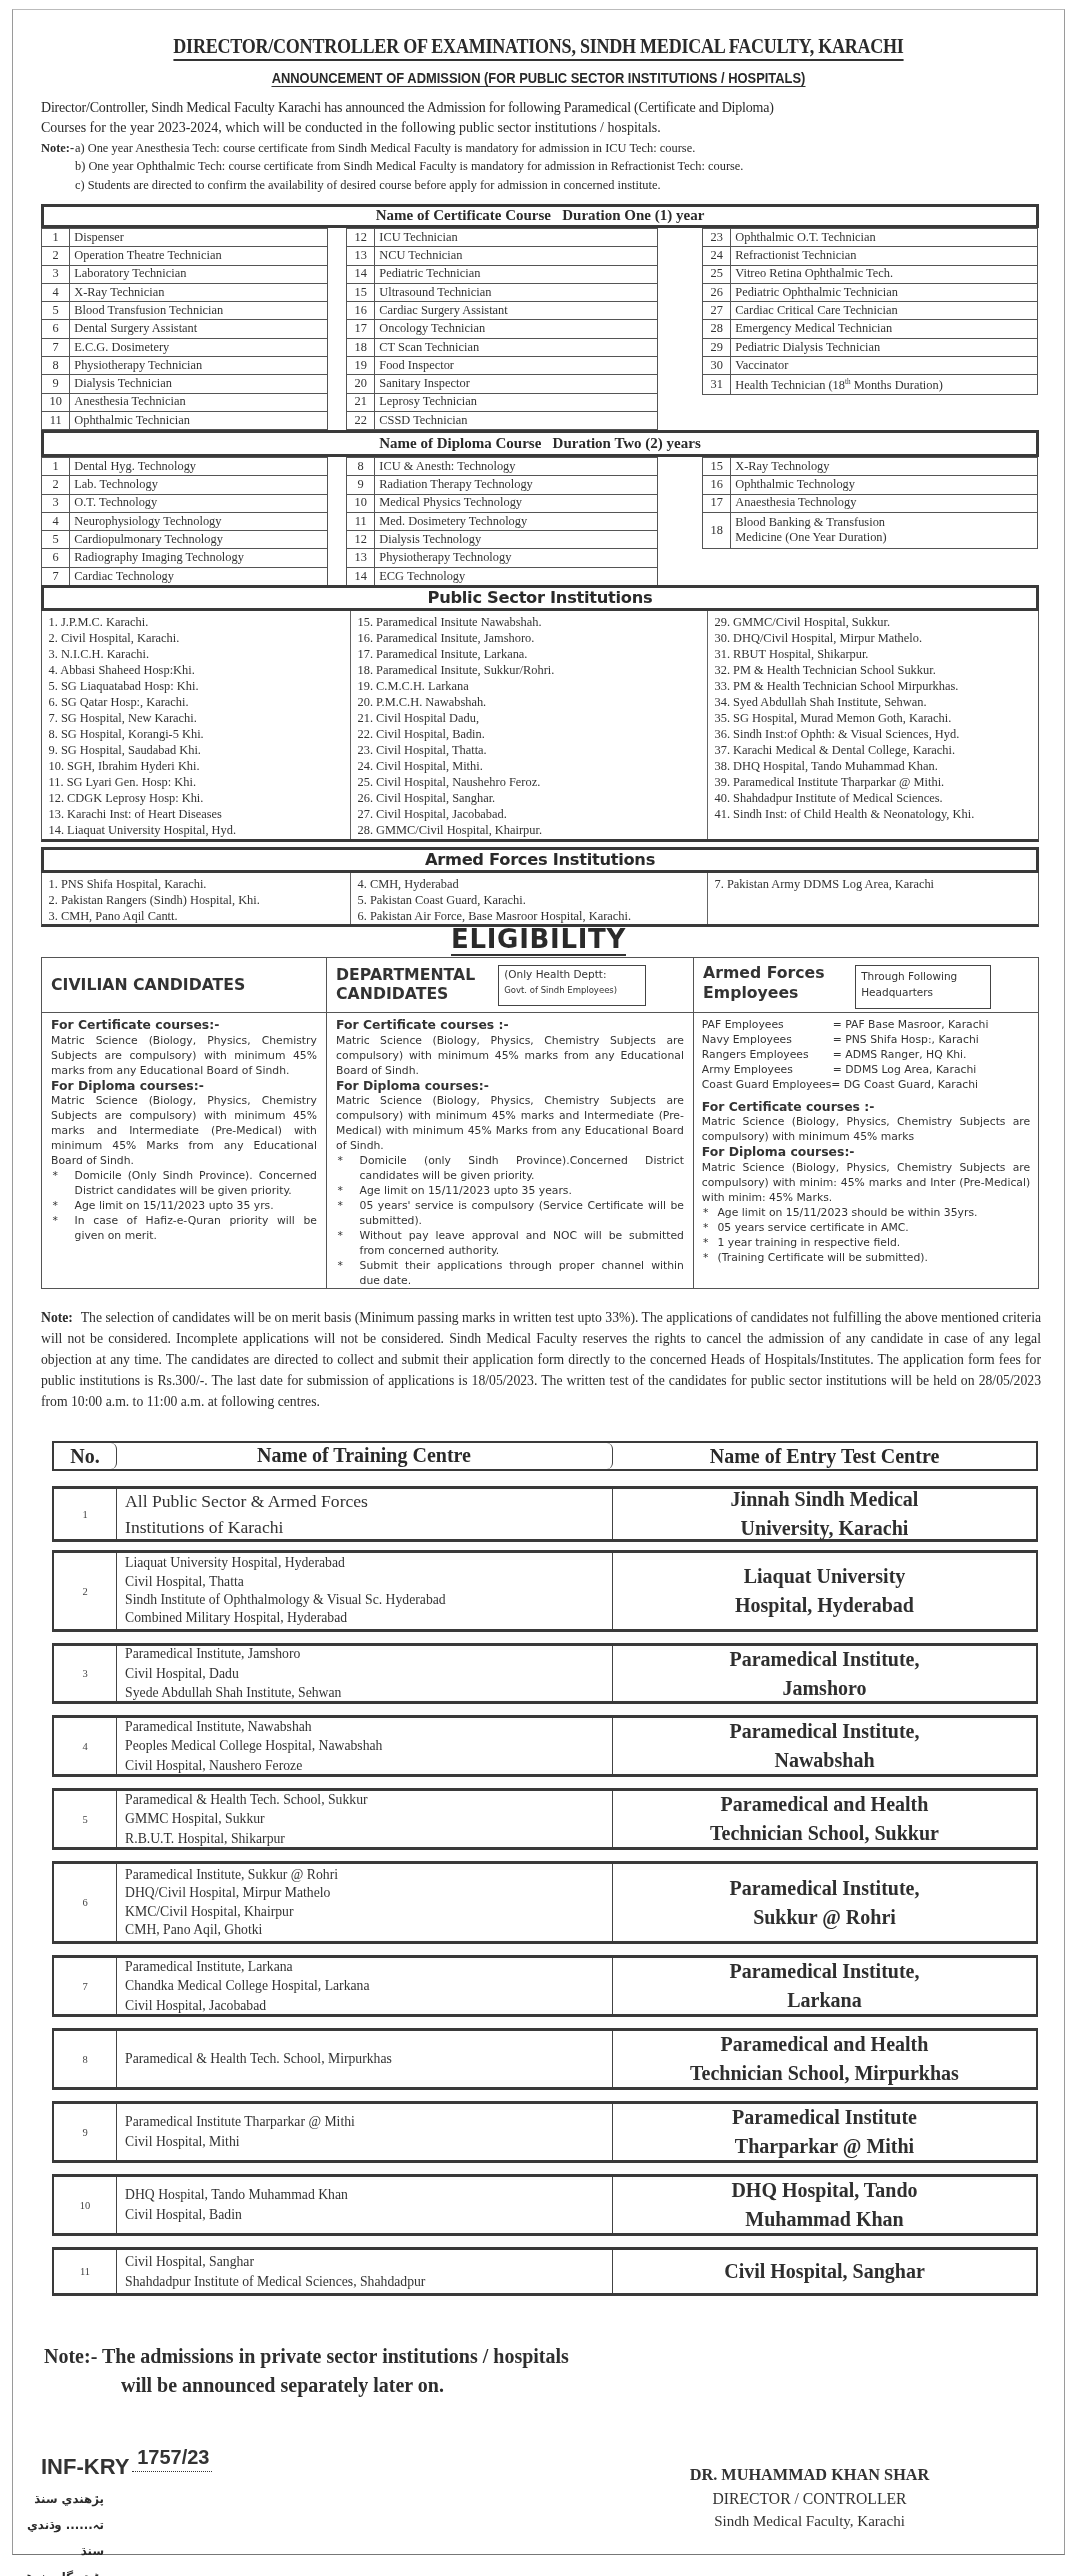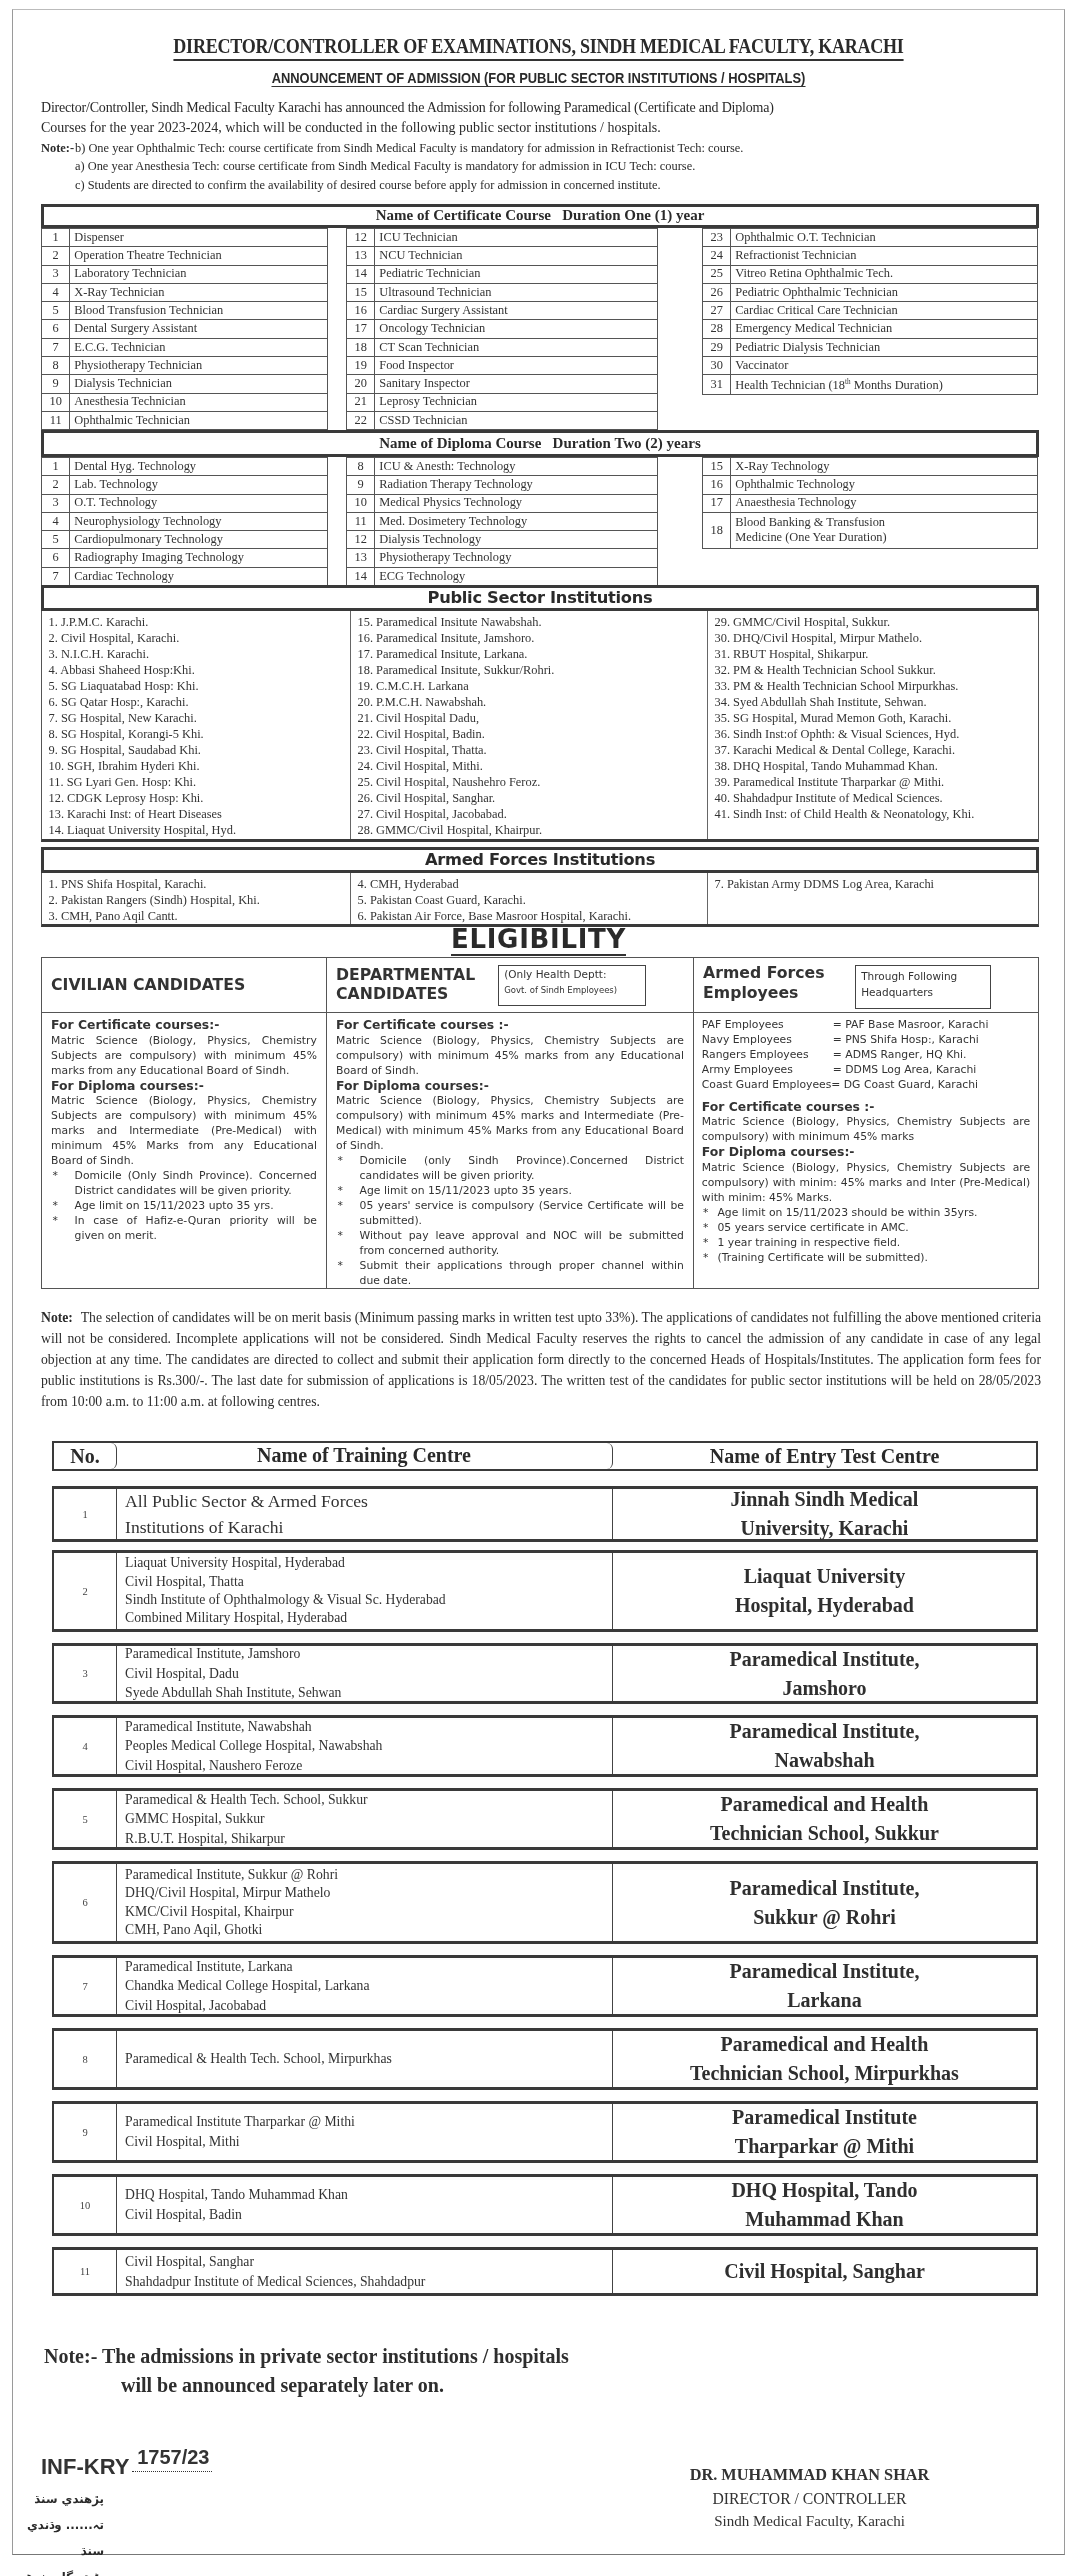--- a/index.html
+++ b/index.html
@@ -85,22 +85,22 @@
 <div class="abs title-main serif"><span>DIRECTOR/CONTROLLER OF EXAMINATIONS, SINDH MEDICAL FACULTY, KARACHI</span></div>
 <div class="abs title-sub"><span>ANNOUNCEMENT OF ADMISSION (FOR PUBLIC SECTOR INSTITUTIONS / HOSPITALS)</span></div>
 
 <div class="abs intro serif">
   <p style="white-space:nowrap; font-size:14px; letter-spacing:-0.2px;">Director/Controller, Sindh Medical Faculty Karachi has announced the Admission for following Paramedical (Certificate and Diploma)</p>
   <p style="white-space:nowrap; font-size:14px;">Courses for the year 2023-2024, which will be conducted in the following public sector institutions / hospitals.</p>
 </div>
 <div class="abs notes serif">
   <span class="lbl">Note:-</span>
   <div class="items">
+    <div>a) One year Anesthesia Tech: course certificate from Sindh Medical Faculty is mandatory for admission in ICU Tech: course.</div>
     <div>b) One year Ophthalmic Tech: course certificate from Sindh Medical Faculty is mandatory for admission in Refractionist Tech: course.</div>
-    <div>a) One year Anesthesia Tech: course certificate from Sindh Medical Faculty is mandatory for admission in ICU Tech: course.</div>
     <div>c) Students are directed to confirm the availability of desired course before apply for admission in concerned institute.</div>
   </div>
 </div>
 
 <div class="abs sect-head serif-h" style="left:41px; top:204px; width:998px; height:23.5px; line-height:17px;"><span style="white-space:pre;">Name of Certificate Course   Duration One (1) year</span></div>
 
 <table class="grid abs" style="left:41px; top:228px; width:287px;">
     <tbody id="cert-c0">
       <tr>
         <td class="n" style="height: 17.3px;">1</td>
@@ -121,21 +121,21 @@
       <tr>
         <td class="n" style="height: 17.3px;">5</td>
         <td>Blood Transfusion Technician</td>
       </tr>
       <tr>
         <td class="n" style="height: 17.3px;">6</td>
         <td>Dental Surgery Assistant</td>
       </tr>
       <tr>
         <td class="n" style="height: 17.3px;">7</td>
-        <td>E.C.G. Technician</td>
+        <td>E.C.G. Dosimetery</td>
       </tr>
       <tr>
         <td class="n" style="height: 17.3px;">8</td>
         <td>Physiotherapy Technician</td>
       </tr>
       <tr>
         <td class="n" style="height: 17.3px;">9</td>
         <td>Dialysis Technician</td>
       </tr>
       <tr>

